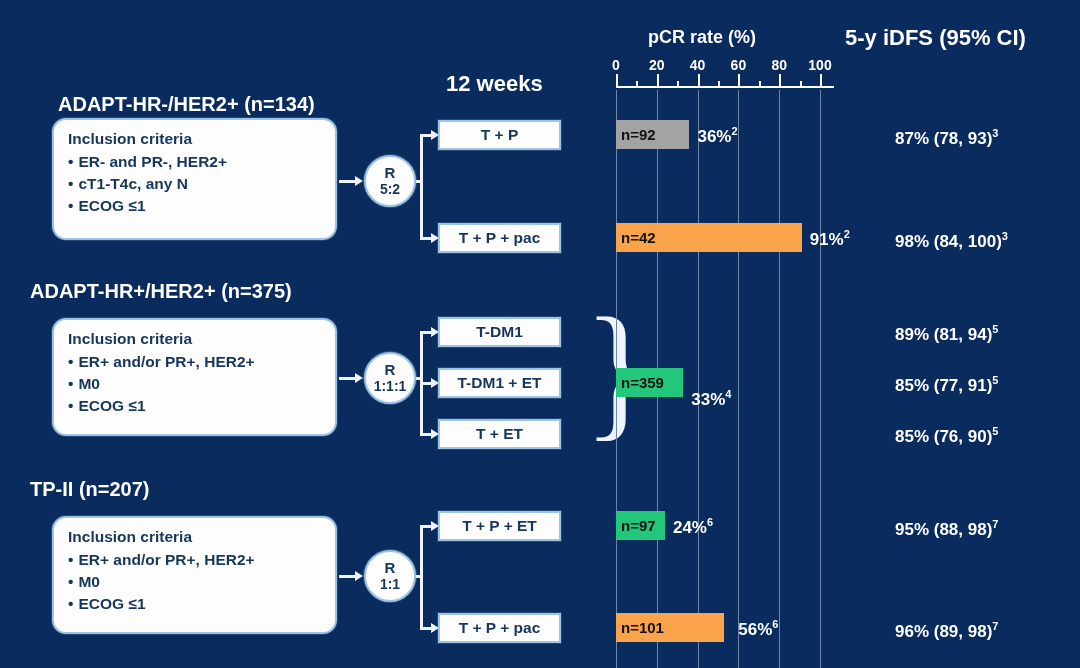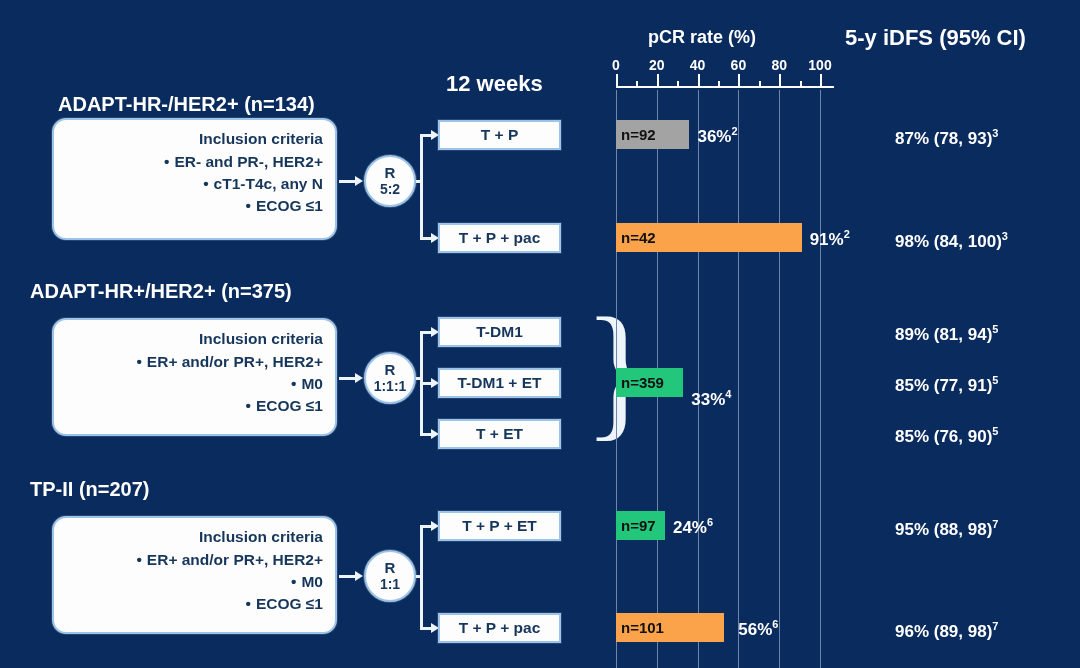--- a/index.html
+++ b/index.html
@@ -27,21 +27,20 @@
     position: absolute; left: 30px; top: 0;
     font-size: 20px; font-weight: bold; color: #ffffff;
   }
   .criteria-box {
     position: absolute; left: 52px;
     background: #fdfdfd;
     border: 2px solid #9cc3e8;
     border-radius: 14px;
     box-shadow: 0 0 0 1px rgba(255,255,255,.12);
     padding: 10px 12px 6px 14px;
-    text-align: right;
   }
   .criteria-box .ctitle {
     font-size: 15.5px; font-weight: bold; color: #16365c; margin-bottom: 3px;
   }
   .criteria-box ul { list-style: none; }
   .criteria-box li {
     font-size: 15.5px; font-weight: bold; color: #16365c;
     line-height: 1.42; white-space: nowrap;
   }
   .criteria-box li::before { content: "\2022"; margin-right: 5px; }

